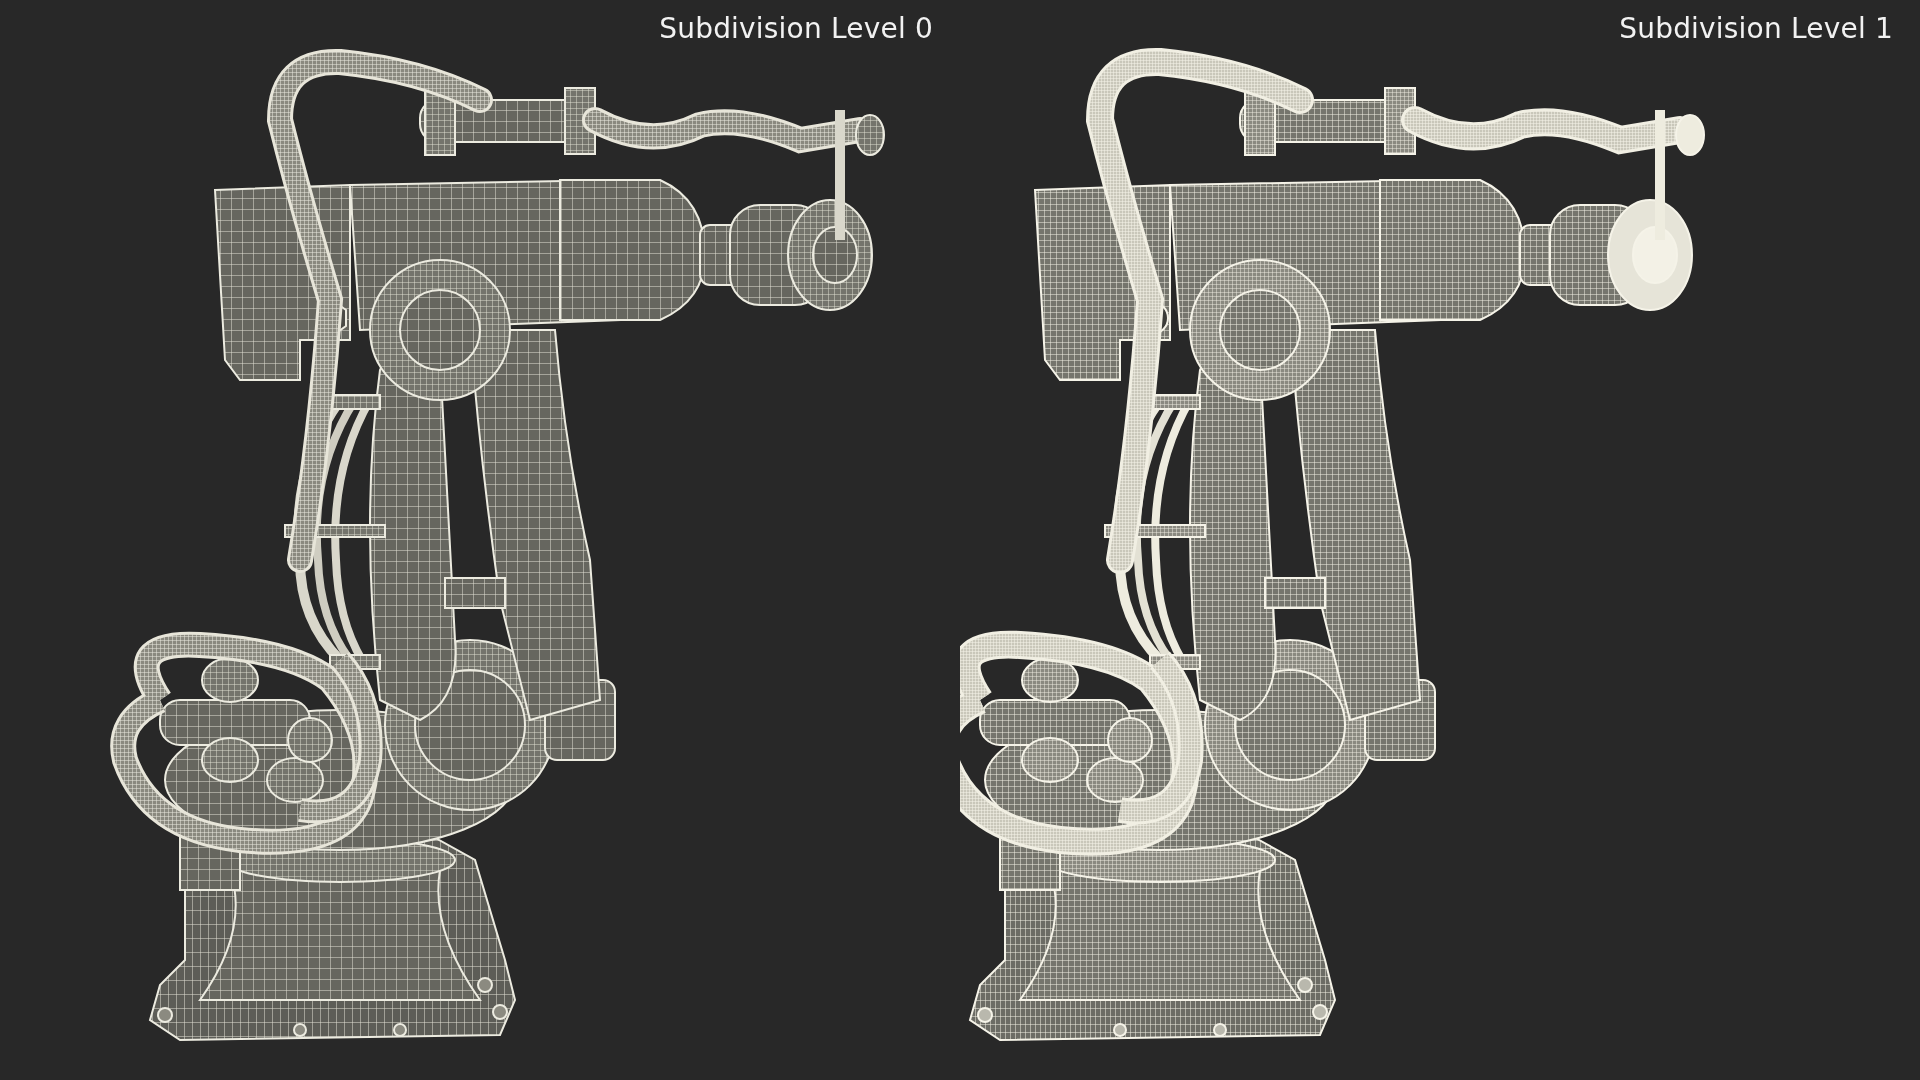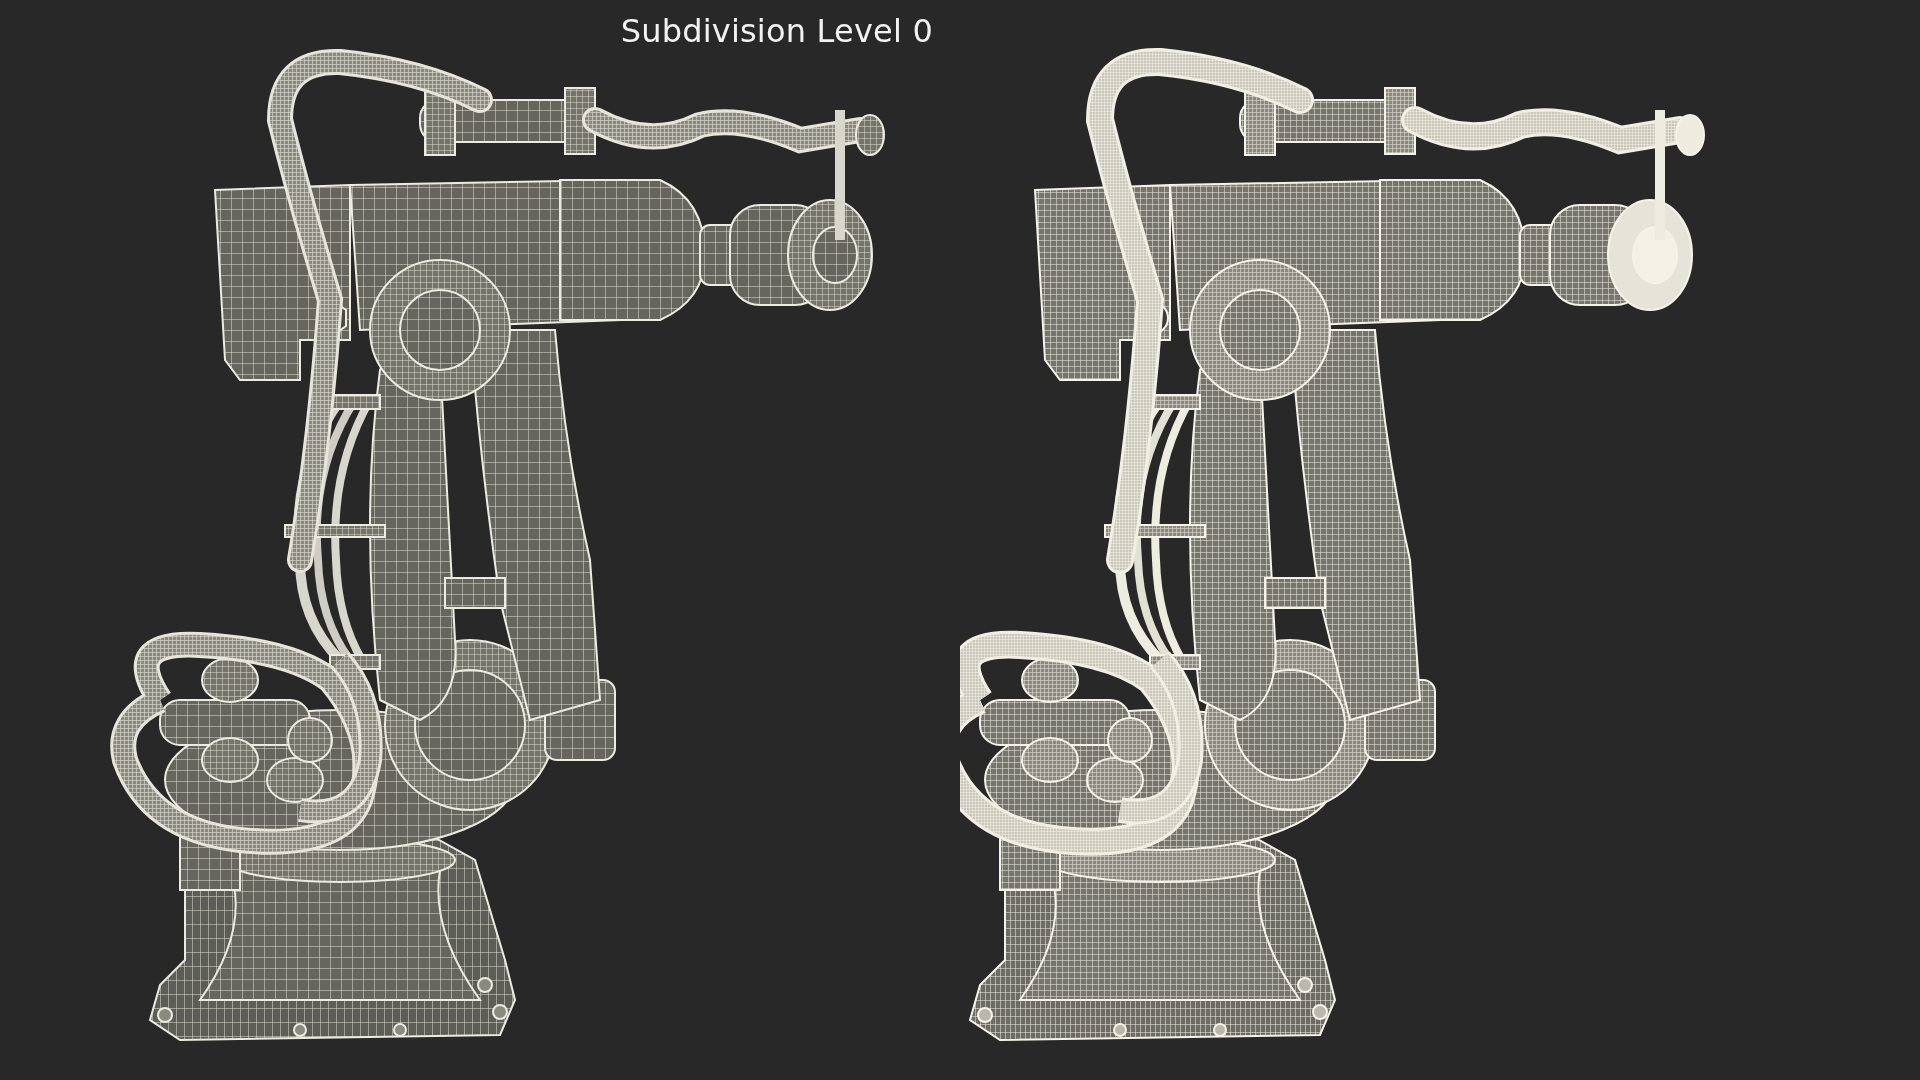--- a/index.html
+++ b/index.html
@@ -21,21 +21,21 @@
       top: 0;
       height: 1080px;
       width: 960px;
     }
     .panel-left { left: 0; }
     .panel-right { left: 960px; }
     .label {
       position: absolute;
       top: 12px;
       font-family: "DejaVu Sans", sans-serif;
-      font-size: 32px;
+      font-size: 28px;
       color: #f2f2f2;
       letter-spacing: 0.2px;
       white-space: nowrap;
     }
     .panel-left .label { right: 27px; }
     .panel-right .label { right: 27px; }
     svg.robot {
       position: absolute;
       left: 0;
       top: 0;
@@ -249,15 +249,16 @@
       </g>
 
       <g fill="none">
         <path d="M140 700 Q100 640 180 645 Q270 650 310 680 Q360 740 340 800 Q320 850 220 840 Q130 830 105 760 Q95 720 140 700" stroke="#f1efe3" stroke-width="28"></path>
         <path d="M140 700 Q100 640 180 645 Q270 650 310 680 Q360 740 340 800 Q320 850 220 840 Q130 830 105 760 Q95 720 140 700" stroke="url(#tubeB)" stroke-width="22"></path>
         <path d="M280 810 Q340 820 350 760 Q355 700 320 660" stroke="#f1efe3" stroke-width="26"></path>
         <path d="M280 810 Q340 820 350 760 Q355 700 320 660" stroke="url(#tubeB)" stroke-width="20"></path>
       </g>
       </g>
     </svg>
+    <div class="label">Subdivision Level 1</div>
   </div>
 
 </div>
 
 </body></html>

